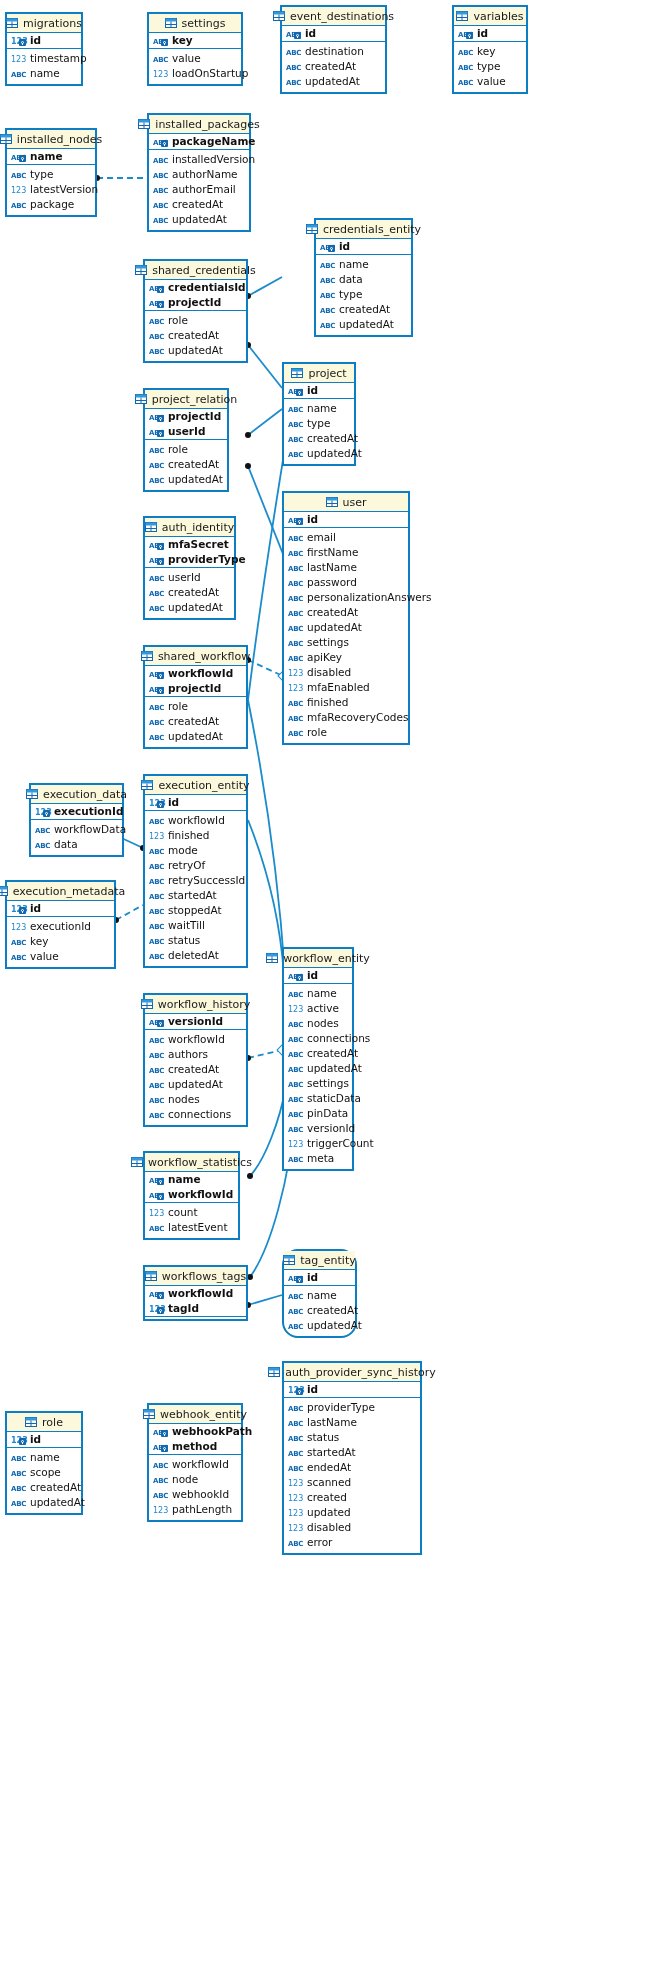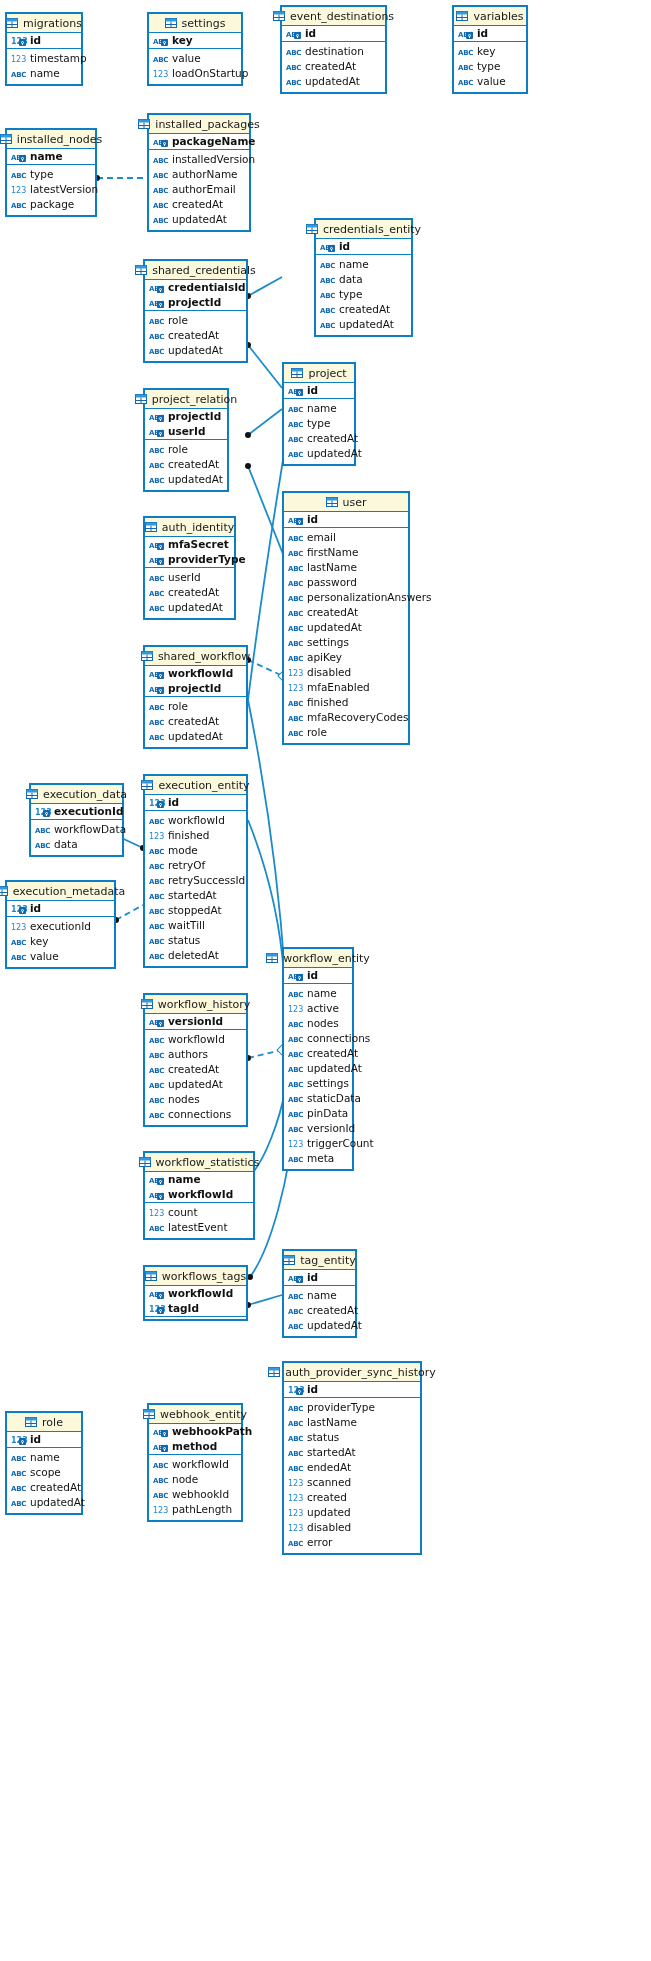--- a/index.html
+++ b/index.html
@@ -1128,21 +1128,21 @@
           <span class="colname">nodes</span>
         </div>
         <div class="col">
           <span class="type-icon">
             <span class="abc">ABC</span>
           </span>
           <span class="colname">connections</span>
         </div>
       </div>
     </div>
-    <div class="entity" style="left: 143px; top: 1151px; width: 112px;">
+    <div class="entity" style="left: 143px; top: 1151px; width: 97px;">
       <div class="entity-header">
         <span class="tbl-icon">
           <svg width="12" height="10" viewBox="0 0 12 10">
             <rect x="0.5" y="0.5" width="11" height="9" fill="#ffffff" stroke="#1068b0"></rect>
             <rect x="0.5" y="0.5" width="11" height="3" fill="#3399dd"></rect>
             <line x1="6" y1="3.5" x2="6" y2="9.5" stroke="#1068b0"></line>
             <line x1="0.5" y1="6.5" x2="11.5" y2="6.5" stroke="#1068b0"></line>
           </svg>
         </span>
         <span>workflow_statistics</span>
@@ -1200,21 +1200,21 @@
         </div>
         <div class="col pk">
           <span class="type-icon">
             <span class="num">123</span>
             <span class="keybadge"></span>
           </span>
           <span class="colname">tagId</span>
         </div>
       </div>
     </div>
-    <div class="entity" style="left: 282px; top: 1249px; width: 75px;">
+    <div class="entity" style="left: 282px; top: 1249px; width: 75px; border-radius: 16px;">
       <div class="entity-header">
         <span class="tbl-icon">
           <svg width="12" height="10" viewBox="0 0 12 10">
             <rect x="0.5" y="0.5" width="11" height="9" fill="#ffffff" stroke="#1068b0"></rect>
             <rect x="0.5" y="0.5" width="11" height="3" fill="#3399dd"></rect>
             <line x1="6" y1="3.5" x2="6" y2="9.5" stroke="#1068b0"></line>
             <line x1="0.5" y1="6.5" x2="11.5" y2="6.5" stroke="#1068b0"></line>
           </svg>
         </span>
         <span>tag_entity</span>

